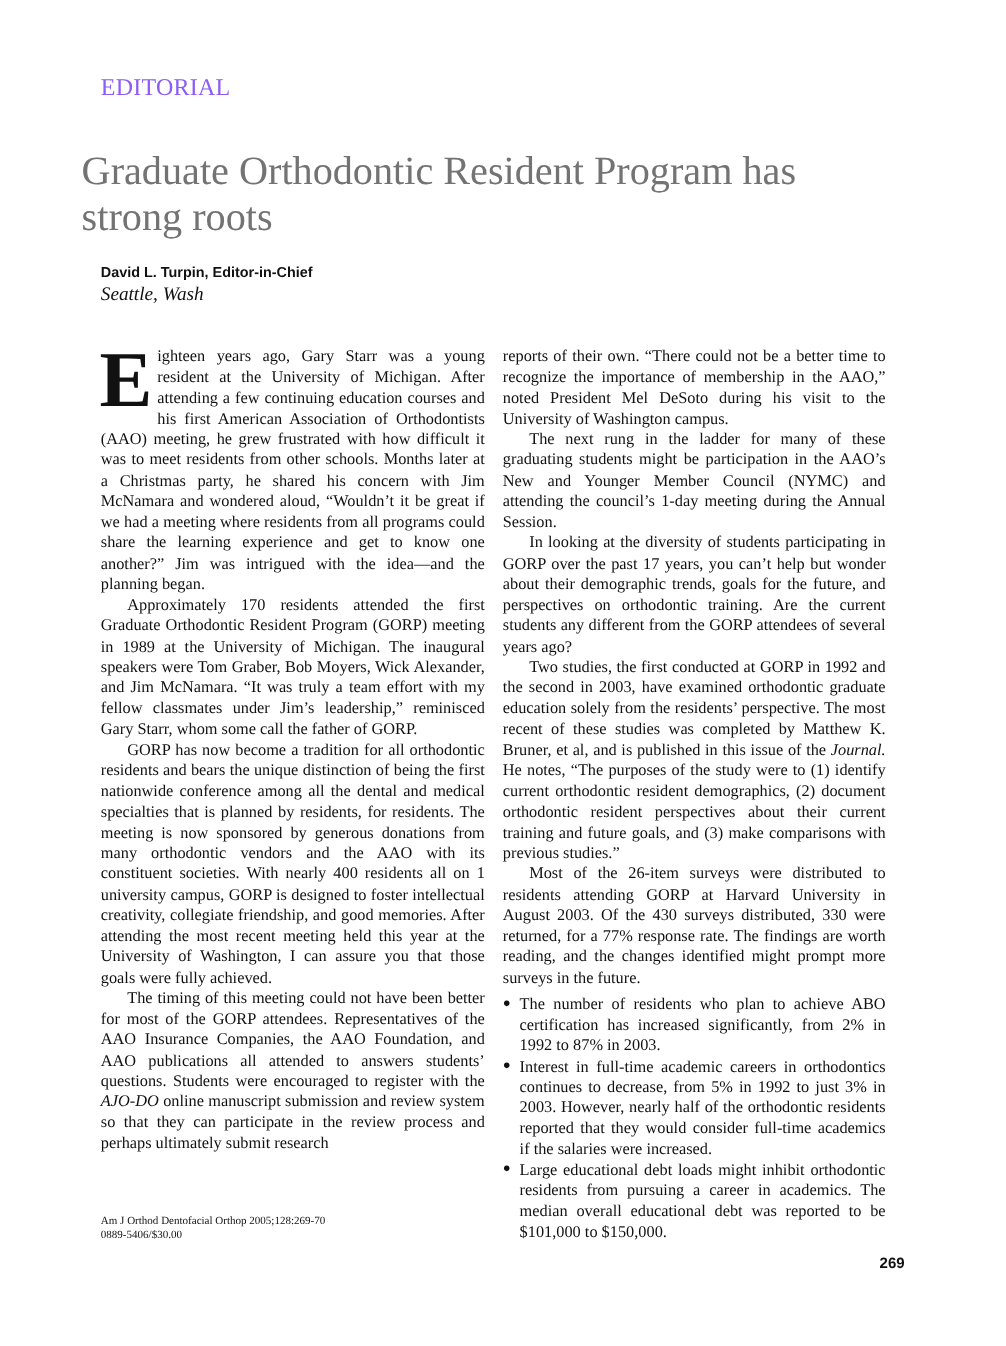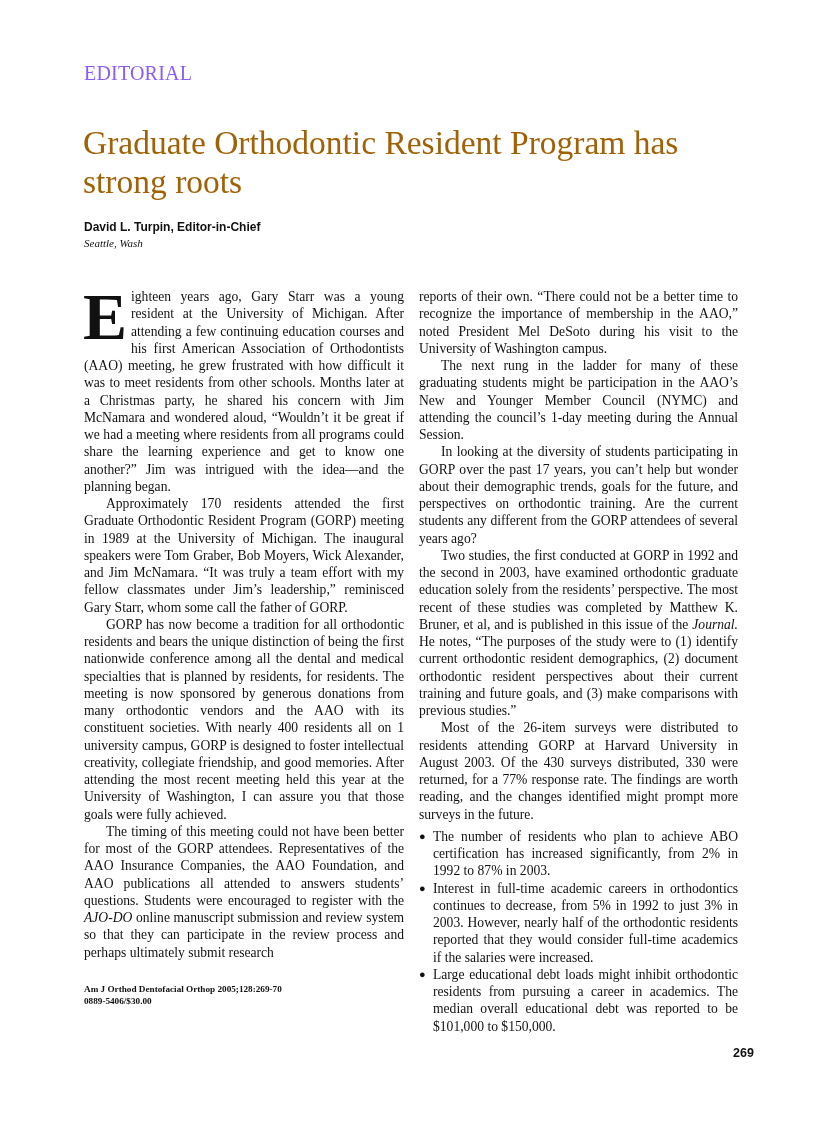--- a/index.html
+++ b/index.html
@@ -5,52 +5,52 @@
   html, body { margin: 0; padding: 0; background: #ffffff; }
   body {
     width: 838px; height: 1122px; position: relative; overflow: hidden;
     font-family: "Liberation Serif", "DejaVu Serif", serif; color: #111;
   }
   .section-label {
     position: absolute; left: 84px; top: 62px;
     font-size: 20px; letter-spacing: 0.2px; color: #8b5cf6;
   }
   .title {
-    position: absolute; left: 83px; top: 123px; width: 680px;
-    font-size: 33.5px; line-height: 39px; font-weight: normal; margin: 0; color: #a16207;
+    position: absolute; left: 68px; top: 123px; width: 680px;
+    font-size: 33.5px; line-height: 39px; font-weight: normal; margin: 0; color: #737373;
   }
   .author {
     position: absolute; left: 84px; top: 220px;
     font-family: "Liberation Sans", "DejaVu Sans", sans-serif;
     font-size: 12px; font-weight: bold; color: #111;
   }
   .location {
     position: absolute; left: 84px; top: 237px;
-    font-size: 11px; font-style: italic; color: #111;
+    font-size: 16px; font-style: italic; color: #111;
   }
   .col {
     position: absolute; top: 288px;
     font-size: 13.6px; line-height: 17.25px; text-align: justify;
     hyphens: manual;
   }
   .col-left { left: 84px; width: 320px; }
   .col-right { left: 419px; width: 319px; }
   .col p { margin: 0; text-indent: 22px; }
   .col p.first { text-indent: 0; }
   .col p.cont { text-indent: 0; }
   .dropcap {
     float: left; font-size: 66px; line-height: 52px; font-weight: bold;
     margin: 3px 4px 0 -1px; padding: 0; height: 52px;
   }
   ul.findings { list-style: none; margin: 5px 0 0 0; padding: 0; }
   ul.findings li { position: relative; padding-left: 14px; margin: 0; text-align: justify; }
   ul.findings li .bullet { position: absolute; left: 0; top: 0; font-size: 11px; }
   .footnote {
-    position: absolute; left: 84px; top: 984px; width: 330px;
-    font-size: 9.2px; line-height: 11.6px; color: #111; font-weight: bold;
+    position: absolute; left: 84px; top: 1012px; width: 330px;
+    font-size: 9.2px; line-height: 11.6px; color: #111;
   }
   .footnote div { white-space: nowrap; }
   .page-number {
     position: absolute; left: 733px; top: 1046px;
     font-family: "Liberation Sans", "DejaVu Sans", sans-serif;
     font-size: 12.5px; font-weight: bold; color: #111;
   }
   em { font-style: italic; }
 </style>
 </head>

